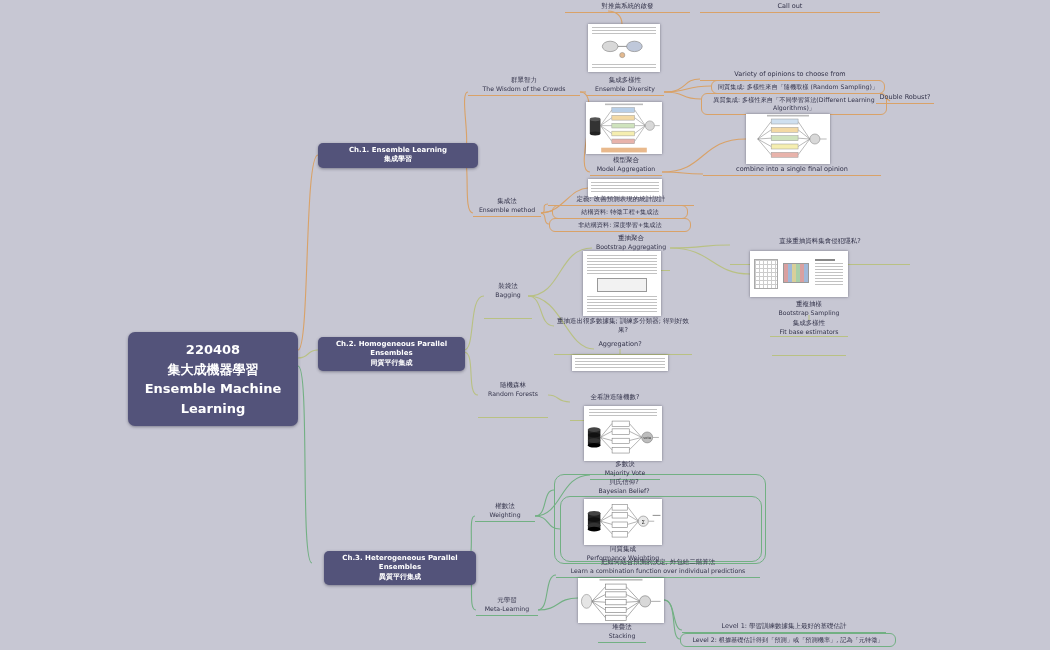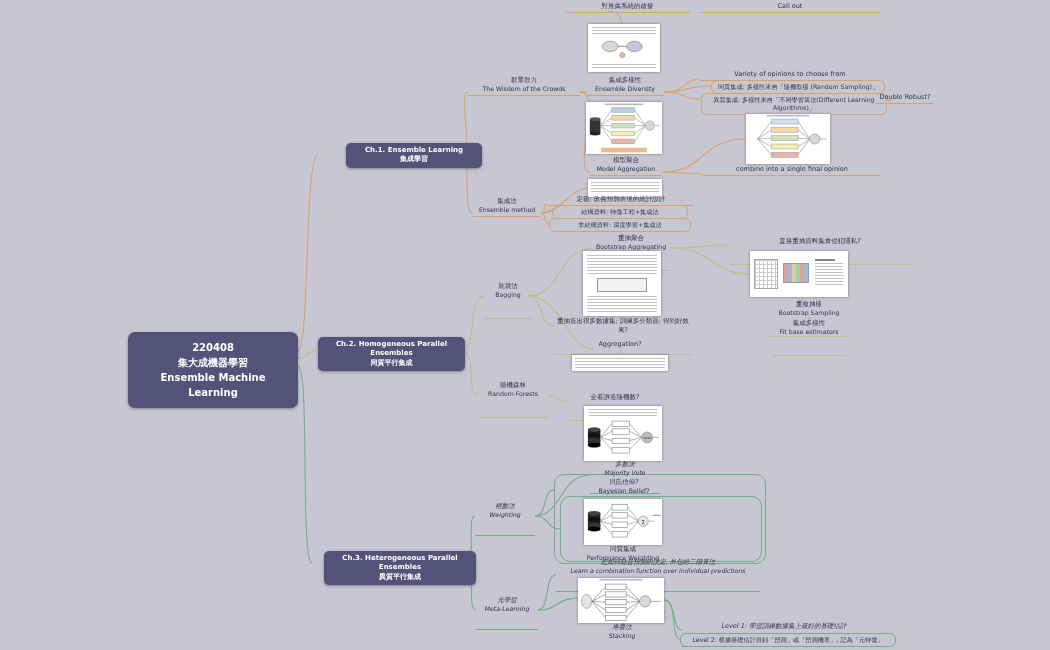--- a/index.html
+++ b/index.html
@@ -9,28 +9,28 @@
   *{margin:0;padding:0;box-sizing:border-box;}
   html,body{width:1050px;height:650px;overflow:hidden;}
   body{font-family:"DejaVu Sans","Liberation Sans",sans-serif;background:var(--bg);}
   #canvas{position:relative;width:1050px;height:650px;background:var(--bg);}
   #wires{position:absolute;left:0;top:0;z-index:0;}
   #wires path{fill:none;stroke-width:1.1px;}
   #wires .l1{stroke:var(--c1);} #wires .l2{stroke:var(--c2);} #wires .l3{stroke:var(--c3);}
   .chip{position:absolute;z-index:2;background:var(--node);color:var(--nodetext);
     border-radius:5px;text-align:center;font-weight:bold;padding:3px 5px;
     font-size:7px;line-height:1.35;box-shadow:0 1px 3px rgba(40,40,60,.45);}
-  .chip.root{font-size:10px;line-height:1.5;padding:8px 10px;border-radius:7px;}
+  .chip.root{font-size:13px;line-height:1.5;padding:8px 10px;border-radius:7px;}
   .lbl{position:absolute;z-index:2;text-align:center;color:var(--label);
     font-size:6.5px;line-height:1.45;}
   .lbl .en{display:block;font-size:6.2px;}
   .lbl .zh{display:block;}
   .u1{border-bottom:1px solid var(--c1);padding-bottom:1px;}
   .u2{border-bottom:1px solid var(--c2);padding-bottom:18px;}
-  .u3{border-bottom:1px solid var(--c3);padding-bottom:15px;font-style:italic;}
+  .u3{border-bottom:1px solid var(--c3);padding-bottom:1px;}
   .bx{position:absolute;z-index:2;text-align:center;color:var(--label);
     font-size:6.2px;line-height:1.3;padding:2px 4px;border-radius:6px;background:transparent;}
   .bx.o{border:1px solid var(--c1);} .bx.g{border:1px solid var(--c3);}
   .boundary{position:absolute;z-index:1;border:1px solid var(--c3);border-radius:10px;background:transparent;}
   .fig{position:absolute;z-index:2;background:#fff;box-shadow:0 0 2.5px rgba(30,30,50,.5);}
   .fig svg{display:block;width:100%;height:100%;}
   .tl{position:absolute;background-image:repeating-linear-gradient(to bottom,#c2c2c2 0 1px,transparent 1px 3px);}
   .tl.dkhead::before{content:"";position:absolute;left:0;top:-4px;width:70%;height:2px;background:#888;}
   .grid{position:absolute;border:1px solid #aaa;
     background-image:repeating-linear-gradient(to bottom,#ccc 0 1px,transparent 1px 4px),
@@ -91,21 +91,21 @@
   </svg>
 
   <div class="boundary" style="left:554px;top:474px;width:212px;height:90px;"></div>
   <div class="boundary" style="left:560px;top:496px;width:202px;height:66px;"></div>
 
   <div class="chip root" style="left:128px;top:332px;width:170px;">
     <span>220408</span><br>
     <span>集大成機器學習</span><br>
     <span>Ensemble Machine Learning</span>
   </div>
-  <div class="chip" style="left:318px;top:143px;width:136px;margin-left:28px;">
+  <div class="chip" style="left:318px;top:143px;width:160px;">
     <span>Ch.1. Ensemble Learning</span><br>
     <span>集成學習</span>
   </div>
   <div class="chip" style="left:318px;top:337px;width:147px;">
     <span>Ch.2. Homogeneous Parallel Ensembles</span><br>
     <span>同質平行集成</span>
   </div>
   <div class="chip" style="left:312px;top:551px;width:152px;margin-left:12px;">
     <span>Ch.3. Heterogeneous Parallel Ensembles</span><br>
     <span>異質平行集成</span>

